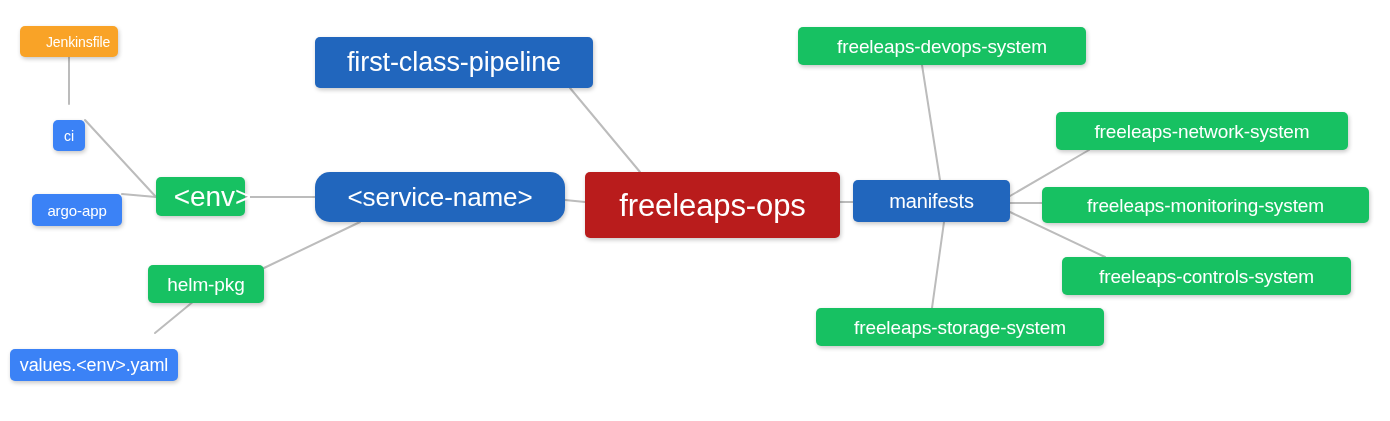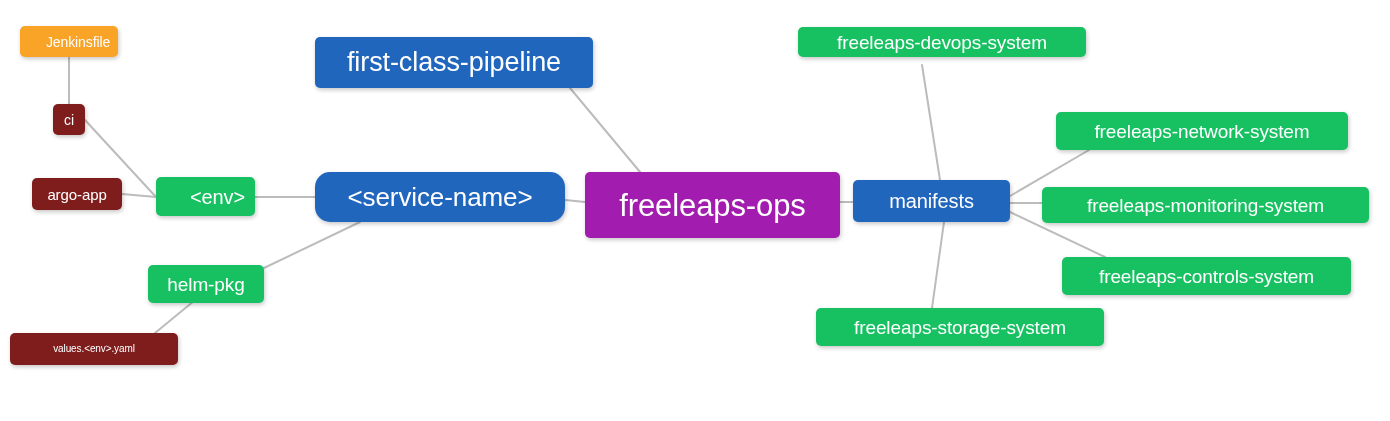--- a/index.html
+++ b/index.html
@@ -35,25 +35,25 @@
     justify-content: center;
     color: #ffffff;
     white-space: nowrap;
     border-radius: 5px;
     box-shadow: 1px 2px 4px rgba(0,0,0,0.22);
     line-height: 1;
     letter-spacing: -0.1px;
     padding: 0 10px;
     user-select: none;
   }
-  .n-root   { background: #a21caf; }
+  .n-root   { background: #b91c1c; }
   .n-blue   { background: #2166bd; }
   .n-green  { background: #17c162; }
   .n-orange { background: #f9a327; }
-  .n-red    { background: #7f1d1d; }
+  .n-red    { background: #3b82f6; margin-top: 16px; }
 </style>
 </head>
 <body>
 
 <div id="canvas">
   <svg id="edges" viewBox="0 0 1390 421" xmlns="http://www.w3.org/2000/svg">
       <line x1="69" y1="57" x2="69" y2="104" stroke="#bcbcbc" stroke-width="2" stroke-linecap="round"></line>
       <line x1="85" y1="120" x2="156" y2="197" stroke="#bcbcbc" stroke-width="2" stroke-linecap="round"></line>
       <line x1="122" y1="194" x2="156" y2="197" stroke="#bcbcbc" stroke-width="2" stroke-linecap="round"></line>
       <line x1="245" y1="197" x2="315" y2="197" stroke="#bcbcbc" stroke-width="2" stroke-linecap="round"></line>
@@ -65,26 +65,26 @@
       <line x1="940" y1="180" x2="922" y2="65" stroke="#bcbcbc" stroke-width="2" stroke-linecap="round"></line>
       <line x1="1010" y1="196" x2="1089" y2="150" stroke="#bcbcbc" stroke-width="2" stroke-linecap="round"></line>
       <line x1="1010" y1="203" x2="1050" y2="203" stroke="#bcbcbc" stroke-width="2" stroke-linecap="round"></line>
       <line x1="1010" y1="212" x2="1105" y2="257" stroke="#bcbcbc" stroke-width="2" stroke-linecap="round"></line>
       <line x1="944" y1="222" x2="932" y2="308" stroke="#bcbcbc" stroke-width="2" stroke-linecap="round"></line>
     </svg>
   <div id="node-layer">
       <div class="node n-orange" style="left: 20px; top: 26px; width: 98px; height: 31px; font-size: 14px; padding-left: 28px;">Jenkinsfile</div>
       <div class="node n-red" style="left: 53px; top: 104px; width: 32px; height: 31px; font-size: 14px;">ci</div>
       <div class="node n-red" style="left: 32px; top: 178px; width: 90px; height: 32px; font-size: 15px;">argo-app</div>
-      <div class="node n-green" style="left: 156px; top: 177px; width: 99px; height: 39px; font-size: 20px; padding-left: 34px;">&lt;env&gt;</div>
+      <div class="node n-green" style="left: 156px; top: 177px; width: 89px; height: 39px; font-size: 28px; padding-left: 34px;">&lt;env&gt;</div>
       <div class="node n-green" style="left: 148px; top: 265px; width: 116px; height: 38px; font-size: 19px;">helm-pkg</div>
-      <div class="node n-red" style="left: 10px; top: 333px; width: 168px; height: 32px; font-size: 10px;">values.&lt;env&gt;.yaml</div>
+      <div class="node n-red" style="left: 10px; top: 333px; width: 168px; height: 32px; font-size: 18px;">values.&lt;env&gt;.yaml</div>
       <div class="node n-blue" style="left: 315px; top: 37px; width: 278px; height: 51px; font-size: 27px;">first-class-pipeline</div>
       <div class="node n-blue" style="left: 315px; top: 172px; width: 250px; height: 50px; font-size: 26px; border-radius: 15px;">&lt;service-name&gt;</div>
       <div class="node n-root" style="left: 585px; top: 172px; width: 255px; height: 66px; font-size: 31px;">freeleaps-ops</div>
       <div class="node n-blue" style="left: 853px; top: 180px; width: 157px; height: 42px; font-size: 20px;">manifests</div>
-      <div class="node n-green" style="left: 798px; top: 27px; width: 288px; height: 30px; font-size: 19px;">freeleaps-devops-system</div>
+      <div class="node n-green" style="left: 798px; top: 27px; width: 288px; height: 38px; font-size: 19px;">freeleaps-devops-system</div>
       <div class="node n-green" style="left: 1056px; top: 112px; width: 292px; height: 38px; font-size: 19px;">freeleaps-network-system</div>
       <div class="node n-green" style="left: 1042px; top: 187px; width: 327px; height: 36px; font-size: 19px;">freeleaps-monitoring-system</div>
       <div class="node n-green" style="left: 1062px; top: 257px; width: 289px; height: 38px; font-size: 19px;">freeleaps-controls-system</div>
       <div class="node n-green" style="left: 816px; top: 308px; width: 288px; height: 38px; font-size: 19px;">freeleaps-storage-system</div>
     </div>
 </div>
 
 </body></html>

